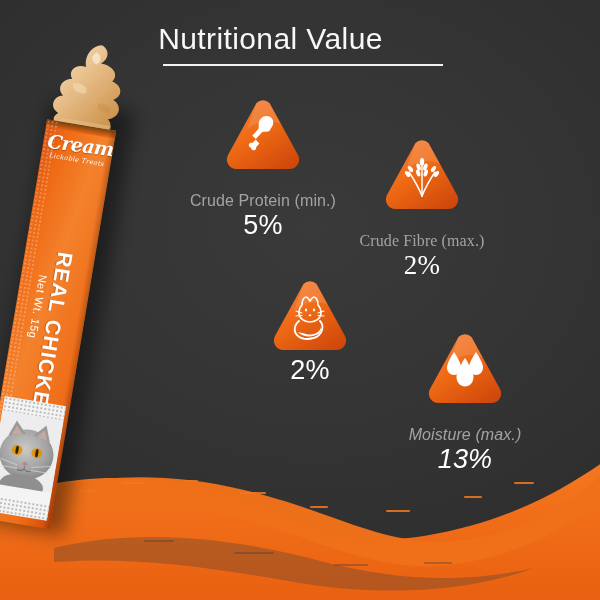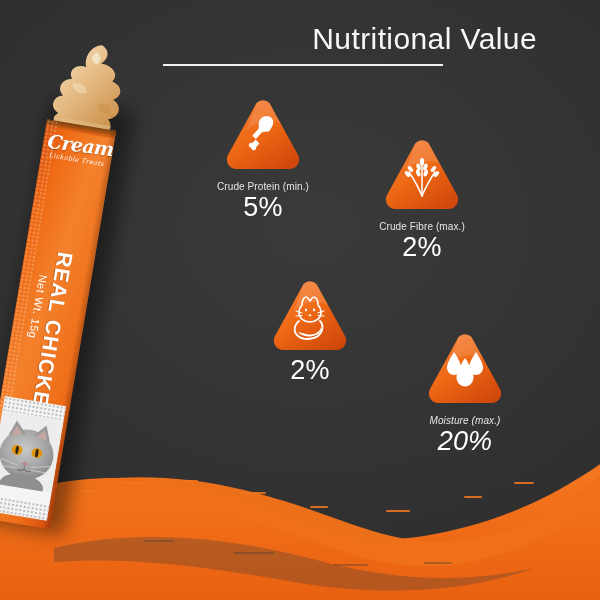--- a/index.html
+++ b/index.html
@@ -24,21 +24,21 @@
       radial-gradient(ellipse 85% 70% at 52% 38%, #3a3a3a 0%, #333333 55%, #2c2c2c 100%);
     pointer-events: none;
   }
 
   
   .title-wrap {
     position: absolute;
     left: 0;
     top: 22px;
     width: 541px;
-    text-align: right;
+    text-align: center;
   }
   .title {
     display: inline-block;
     color: #f7f7f7;
     font-size: 30px;
     font-weight: 300;
     letter-spacing: 0.4px;
     line-height: 1.15;
     padding: 0 4px 5px 4px;
     white-space: nowrap;
@@ -223,39 +223,39 @@
     text-align: center;
   }
   .badge {
     position: relative;
     width: 84px;
     height: 78px;
     margin: 0 auto;
   }
   .badge svg { display:block; width:100%; height:100%; }
   .badge-label {
-    margin-top: 7px;
-    color: #e5e5e5;
-    font-size: 10px;
+    margin-top: 18px;
+    color: #a3a3a3;
+    font-size: 16px;
     font-weight: 300;
     letter-spacing: 0.1px;
     white-space: nowrap;
   }
   .badge-value {
     margin-top: 1px;
     color: #ffffff;
     font-size: 27px;
     font-weight: 300;
     letter-spacing: 0.2px;
     line-height: 1.1;
   }
 
   
   .pos-0 { left: 168px; top: 96px; }
-  .pos-1 { left: 327px; top: 136px; }
+  .pos-1 { left: 327px; top: 136px; font-family: Liberation Serif, serif; }
   .pos-2 { left: 215px; top: 277px; }
   .pos-3 { left: 370px; top: 330px; font-style: italic; }
 </style>
 </head>
 <body>
 
 <div id="stage">
 
   <div class="bg-vignette"></div>
 
@@ -498,16 +498,16 @@
         <path d="M35.5,7 a9,9 0 0 1 13,0 L60,28 C48,22 34,26 26,34 Z" fill="#ffffff" opacity="0.12"></path>
         <g fill="#ffffff">
           <path d="M31,22 C31,22 24,32 24,37.5 C24,42 27.2,45 31,45 C34.8,45 38,42 38,37.5 C38,32 31,22 31,22 Z"></path>
           <path d="M53,22 C53,22 46,32 46,37.5 C46,42 49.2,45 53,45 C56.8,45 60,42 60,37.5 C60,32 53,22 53,22 Z"></path>
           <path d="M42,28 C42,28 33.5,40.5 33.5,47 C33.5,52.6 37.4,56.5 42,56.5
                    C46.6,56.5 50.5,52.6 50.5,47 C50.5,40.5 42,28 42,28 Z"></path>
         </g>
       </svg>
     </div>
     <div class="badge-label">Moisture (max.)</div>
-    <div class="badge-value">20%</div>
+    <div class="badge-value">13%</div>
   </div>
 
 </div>
 
 </body></html>

